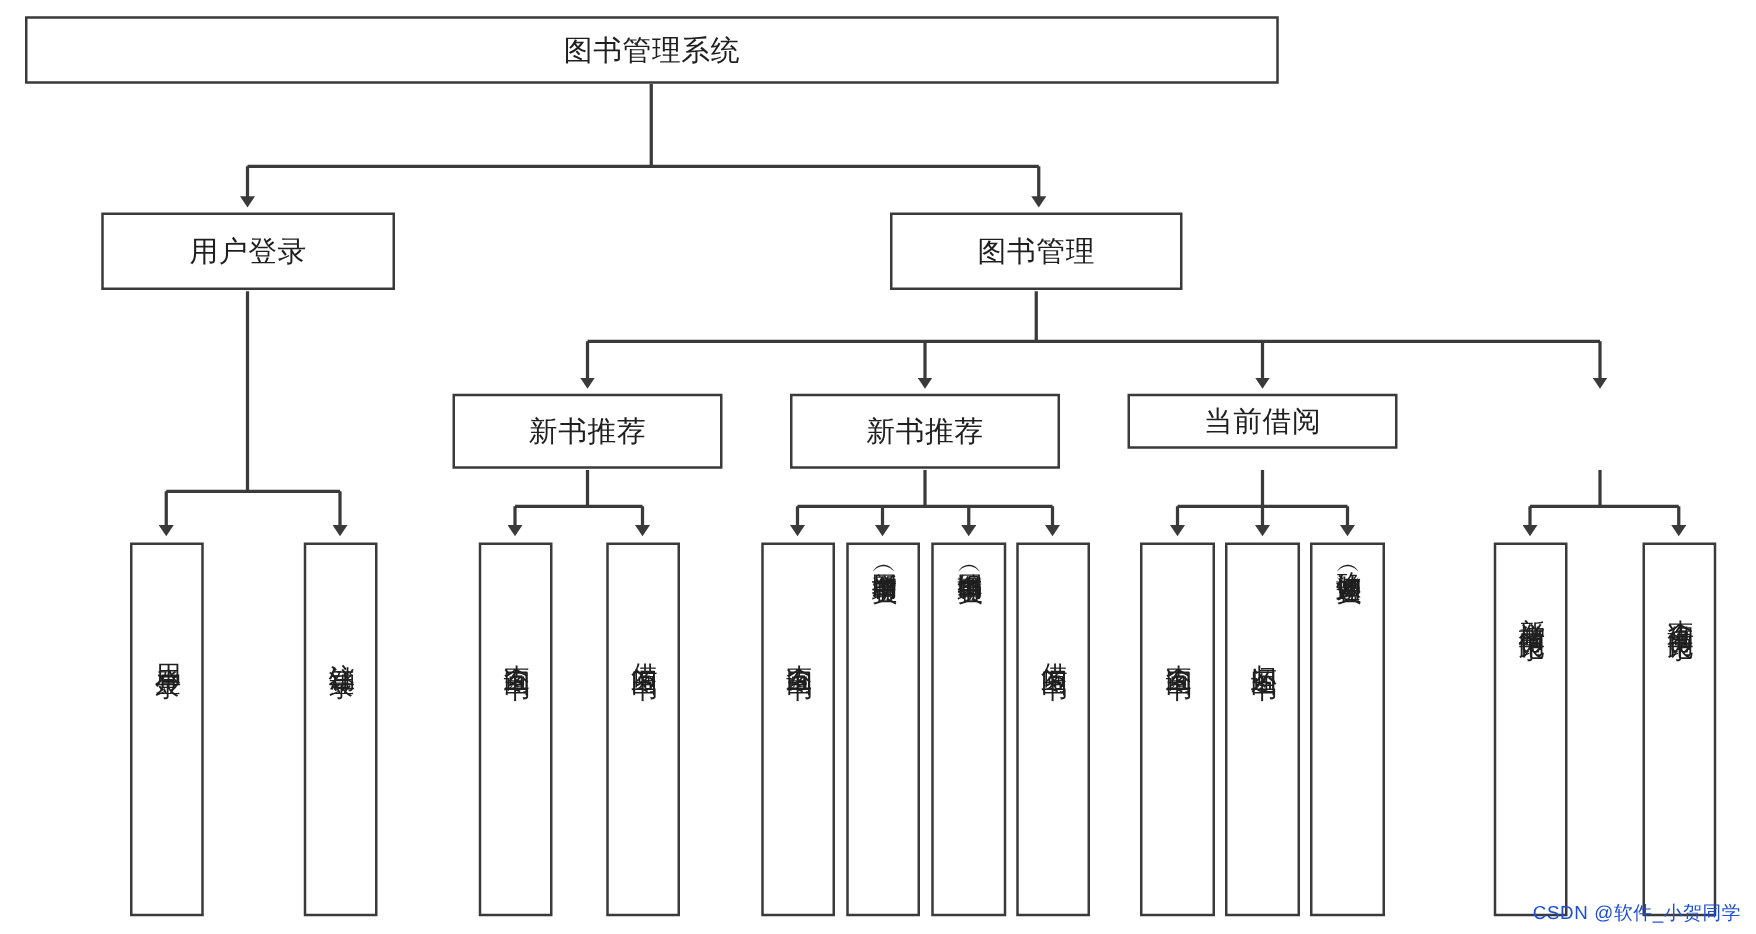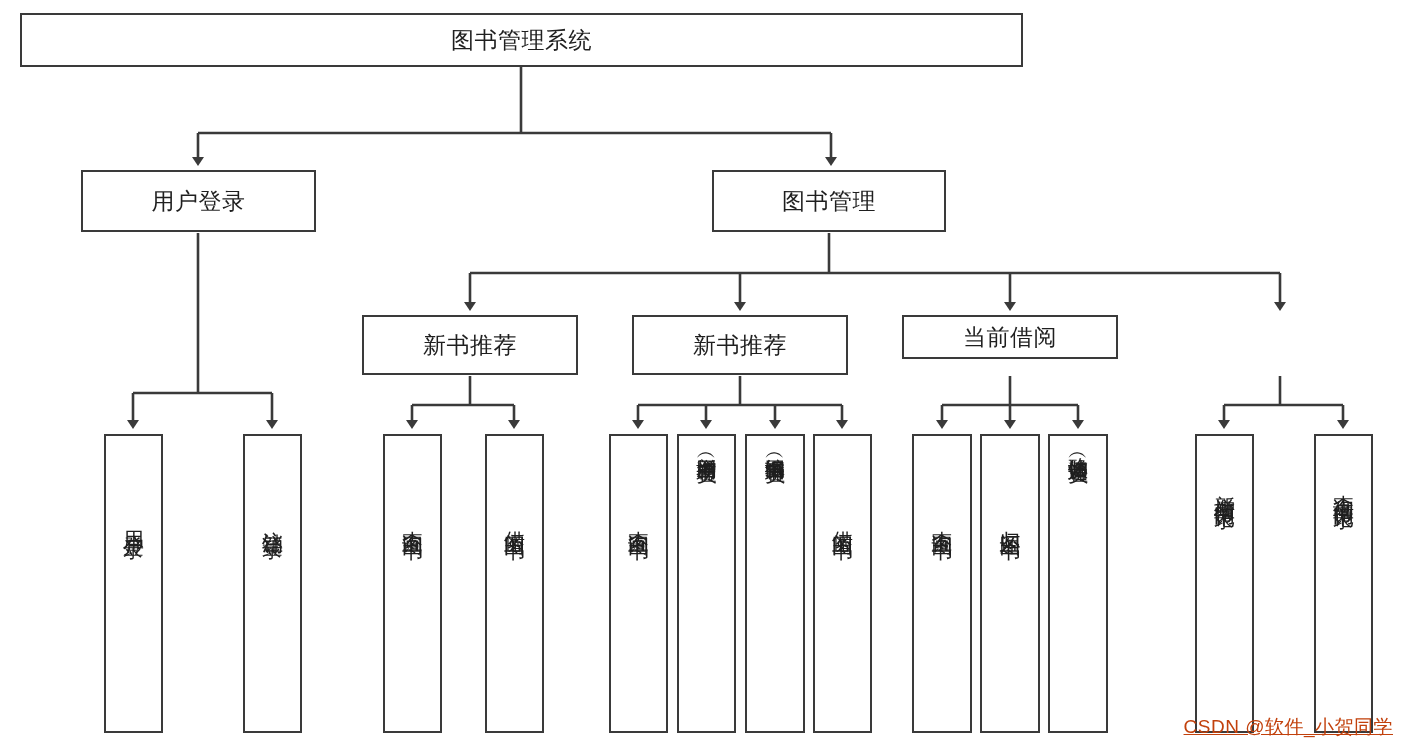--- a/index.html
+++ b/index.html
@@ -67,26 +67,25 @@
     white-space: nowrap;
   }
   .node.leaf.tight .label {
     letter-spacing: 1px;
     font-size: 20px;
   }
   .watermark {
     position: absolute;
     right: 12px;
     bottom: 7px;
-    font-size: 19px;
-    color: #c2410c;
+    font-size: 15px;
+    color: #1d4ed8;
     letter-spacing: 0.5px;
     z-index: 5;
     white-space: nowrap;
-    text-decoration: underline;
   }
 </style>
 </head>
 <body>
 
 <div id="canvas">
 
   <svg id="wires" viewBox="0 0 1405 747" xmlns="http://www.w3.org/2000/svg">
     <defs>
       <marker id="arrow" markerWidth="10" markerHeight="12" refX="1" refY="6" orient="auto" markerUnits="userSpaceOnUse">

